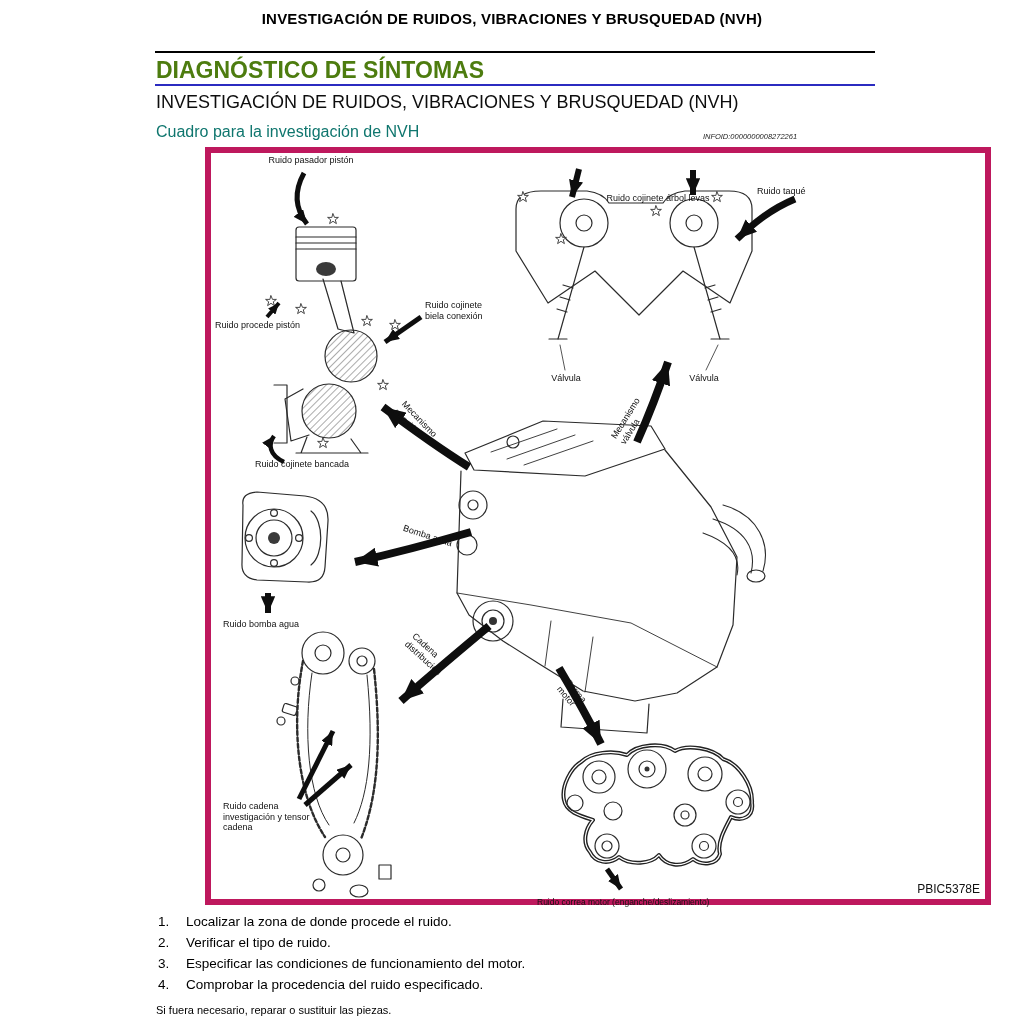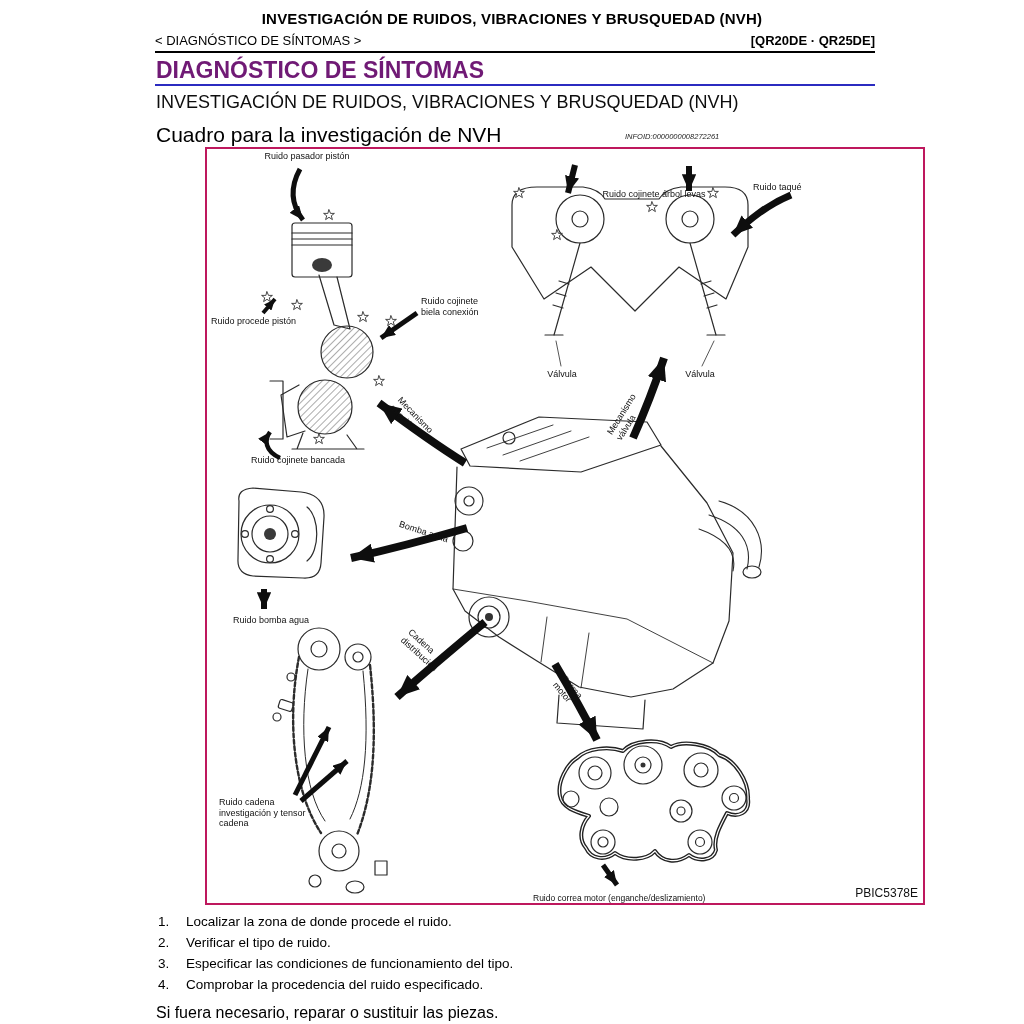--- a/index.html
+++ b/index.html
@@ -5,63 +5,59 @@
   * { margin:0; padding:0; box-sizing:border-box; }
   html,body { width:1024px; height:1024px; background:#fff; }
   body { font-family:"Liberation Sans",sans-serif; color:#000; position:relative; overflow:hidden; }
   .page { position:absolute; inset:0; background:#fff; }
 
   .hdr-title { position:absolute; top:10px; left:0; width:100%; text-align:center; font-size:15px; font-weight:bold; letter-spacing:.2px; }
   .hdr-row { position:absolute; top:33px; left:155px; width:720px; display:flex; justify-content:space-between; font-size:13px; }
   .hdr-code { font-weight:bold; }
   .hdr-rule { position:absolute; top:51px; left:155px; width:720px; height:2px; background:#000; }
 
-  .sec-title { position:absolute; top:57px; left:156px; font-size:23px; font-weight:bold; color:#701a75; }
+  .sec-title { position:absolute; top:57px; left:156px; font-size:23px; font-weight:bold; color:#4d7c0f; }
   .sec-rule { position:absolute; top:84px; left:155px; width:720px; height:2px; background:#2b2bc0; }
   .subsec { position:absolute; top:92px; left:156px; font-size:18px; color:#0d0d0d; }
-  .fig-head { position:absolute; top:123px; left:156px; font-size:21px; color:#000000; }
-  .infoid { position:absolute; top:132px; left:625px; width:250px; text-align:left; font-size:7.5px; font-style:italic; color:#222; }
-
-  .figure { position:absolute; top:147px; left:205px; width:720px; height:758px; border:2px solid #be185d; background:#fff;padding-left:28px; }
+  .fig-head { position:absolute; top:123px; left:156px; font-size:16px; color:#0f766e; }
+  .infoid { position:absolute; top:132px; left:625px; width:250px; text-align:center; font-size:7.5px; font-style:italic; color:#222; }
+
+  .figure { position:absolute; top:147px; left:205px; width:786px; height:758px; border:6px solid #be185d; background:#fff;padding-left:28px; }
   .figure svg { position:absolute; top:0; left:0; }
 
   .lbl { position:absolute; font-size:9px; line-height:1.18; color:#111; }
   .lbl-piston-pin   { left:45px;  top:2px;   width:110px; text-align:center; }
   .lbl-cam          { left:380px; top:2px;   width:134px; text-align:center;margin-top:38px; }
   .lbl-tappet       { left:546px; top:33px;  width:80px; }
   .lbl-piston-slap  { left:4px;   top:167px; width:100px; }
   .lbl-rod          { left:214px; top:147px; width:72px; }
   .lbl-valve-l      { left:330px; top:220px; width:50px; text-align:center; }
   .lbl-valve-r      { left:468px; top:220px; width:50px; text-align:center; }
   .lbl-rot          { left:196px; top:246px; width:62px; transform:rotate(46deg); transform-origin:0 0; }
   .lbl-vmech        { left:398px; top:282px; width:62px; transform:rotate(-58deg); transform-origin:0 0; }
   .lbl-main-bearing { left:44px;  top:306px; width:125px; }
   .lbl-bomba        { left:194px; top:370px; white-space:nowrap; transform:rotate(18deg); transform-origin:0 0; }
-  .lbl-pump         { left:12px;  top:466px; width:90px; text-align:right; }
+  .lbl-pump         { left:12px;  top:466px; width:90px; text-align:left; }
   .lbl-cadena       { left:206px; top:478px; width:64px; transform:rotate(42deg); transform-origin:0 0; }
   .lbl-correa       { left:360px; top:524px; width:40px; transform:rotate(50deg); transform-origin:0 0; }
   .lbl-chain        { left:12px;  top:648px; width:88px; }
   .lbl-belt         { left:326px; top:744px; width:240px; font-size:8.5px; }
   .lbl-code         { right:5px;  bottom:3px; font-size:12px; }
 
   .steps { position:absolute; top:914px; left:158px; width:740px; font-size:13.5px; }
   .step { display:flex; margin-bottom:6px; }
   .step-num { width:28px; flex:0 0 28px; }
-  .footer-note { position:absolute; top:1004px; left:156px; font-size:16px; }
+  .footer-note { position:absolute; top:1004px; left:156px; font-size:11px; }
 </style>
 </head>
 <body>
 
 <div class="page">
 
   <div class="hdr-title">INVESTIGACIÓN DE RUIDOS, VIBRACIONES Y BRUSQUEDAD (NVH)</div>
-  <div class="hdr-row">
-    <span class="hdr-bread">&lt; DIAGNÓSTICO DE SÍNTOMAS &gt;</span>
-    <span class="hdr-code">[QR20DE · QR25DE]</span>
-  </div>
   <div class="hdr-rule"></div>
 
   <div class="sec-title">DIAGNÓSTICO DE SÍNTOMAS</div>
   <div class="sec-rule"></div>
   <div class="subsec">INVESTIGACIÓN DE RUIDOS, VIBRACIONES Y BRUSQUEDAD (NVH)</div>
   <div class="fig-head">Cuadro para la investigación de NVH</div>
   <div class="infoid">INFOID:0000000008272261</div>
 
   <div class="figure">
 
@@ -238,21 +234,21 @@
     <div class="step">
       <span class="step-num">1.</span>
       <span class="step-text">Localizar la zona de donde procede el ruido.</span>
     </div>
     <div class="step">
       <span class="step-num">2.</span>
       <span class="step-text">Verificar el tipo de ruido.</span>
     </div>
     <div class="step">
       <span class="step-num">3.</span>
-      <span class="step-text">Especificar las condiciones de funcionamiento del tipo.</span>
+      <span class="step-text">Especificar las condiciones de funcionamiento del motor.</span>
     </div>
     <div class="step">
       <span class="step-num">4.</span>
       <span class="step-text">Comprobar la procedencia del ruido especificado.</span>
     </div>
   </div>
 
   <div class="footer-note">Si fuera necesario, reparar o sustituir las piezas.</div>
 
 </div>

